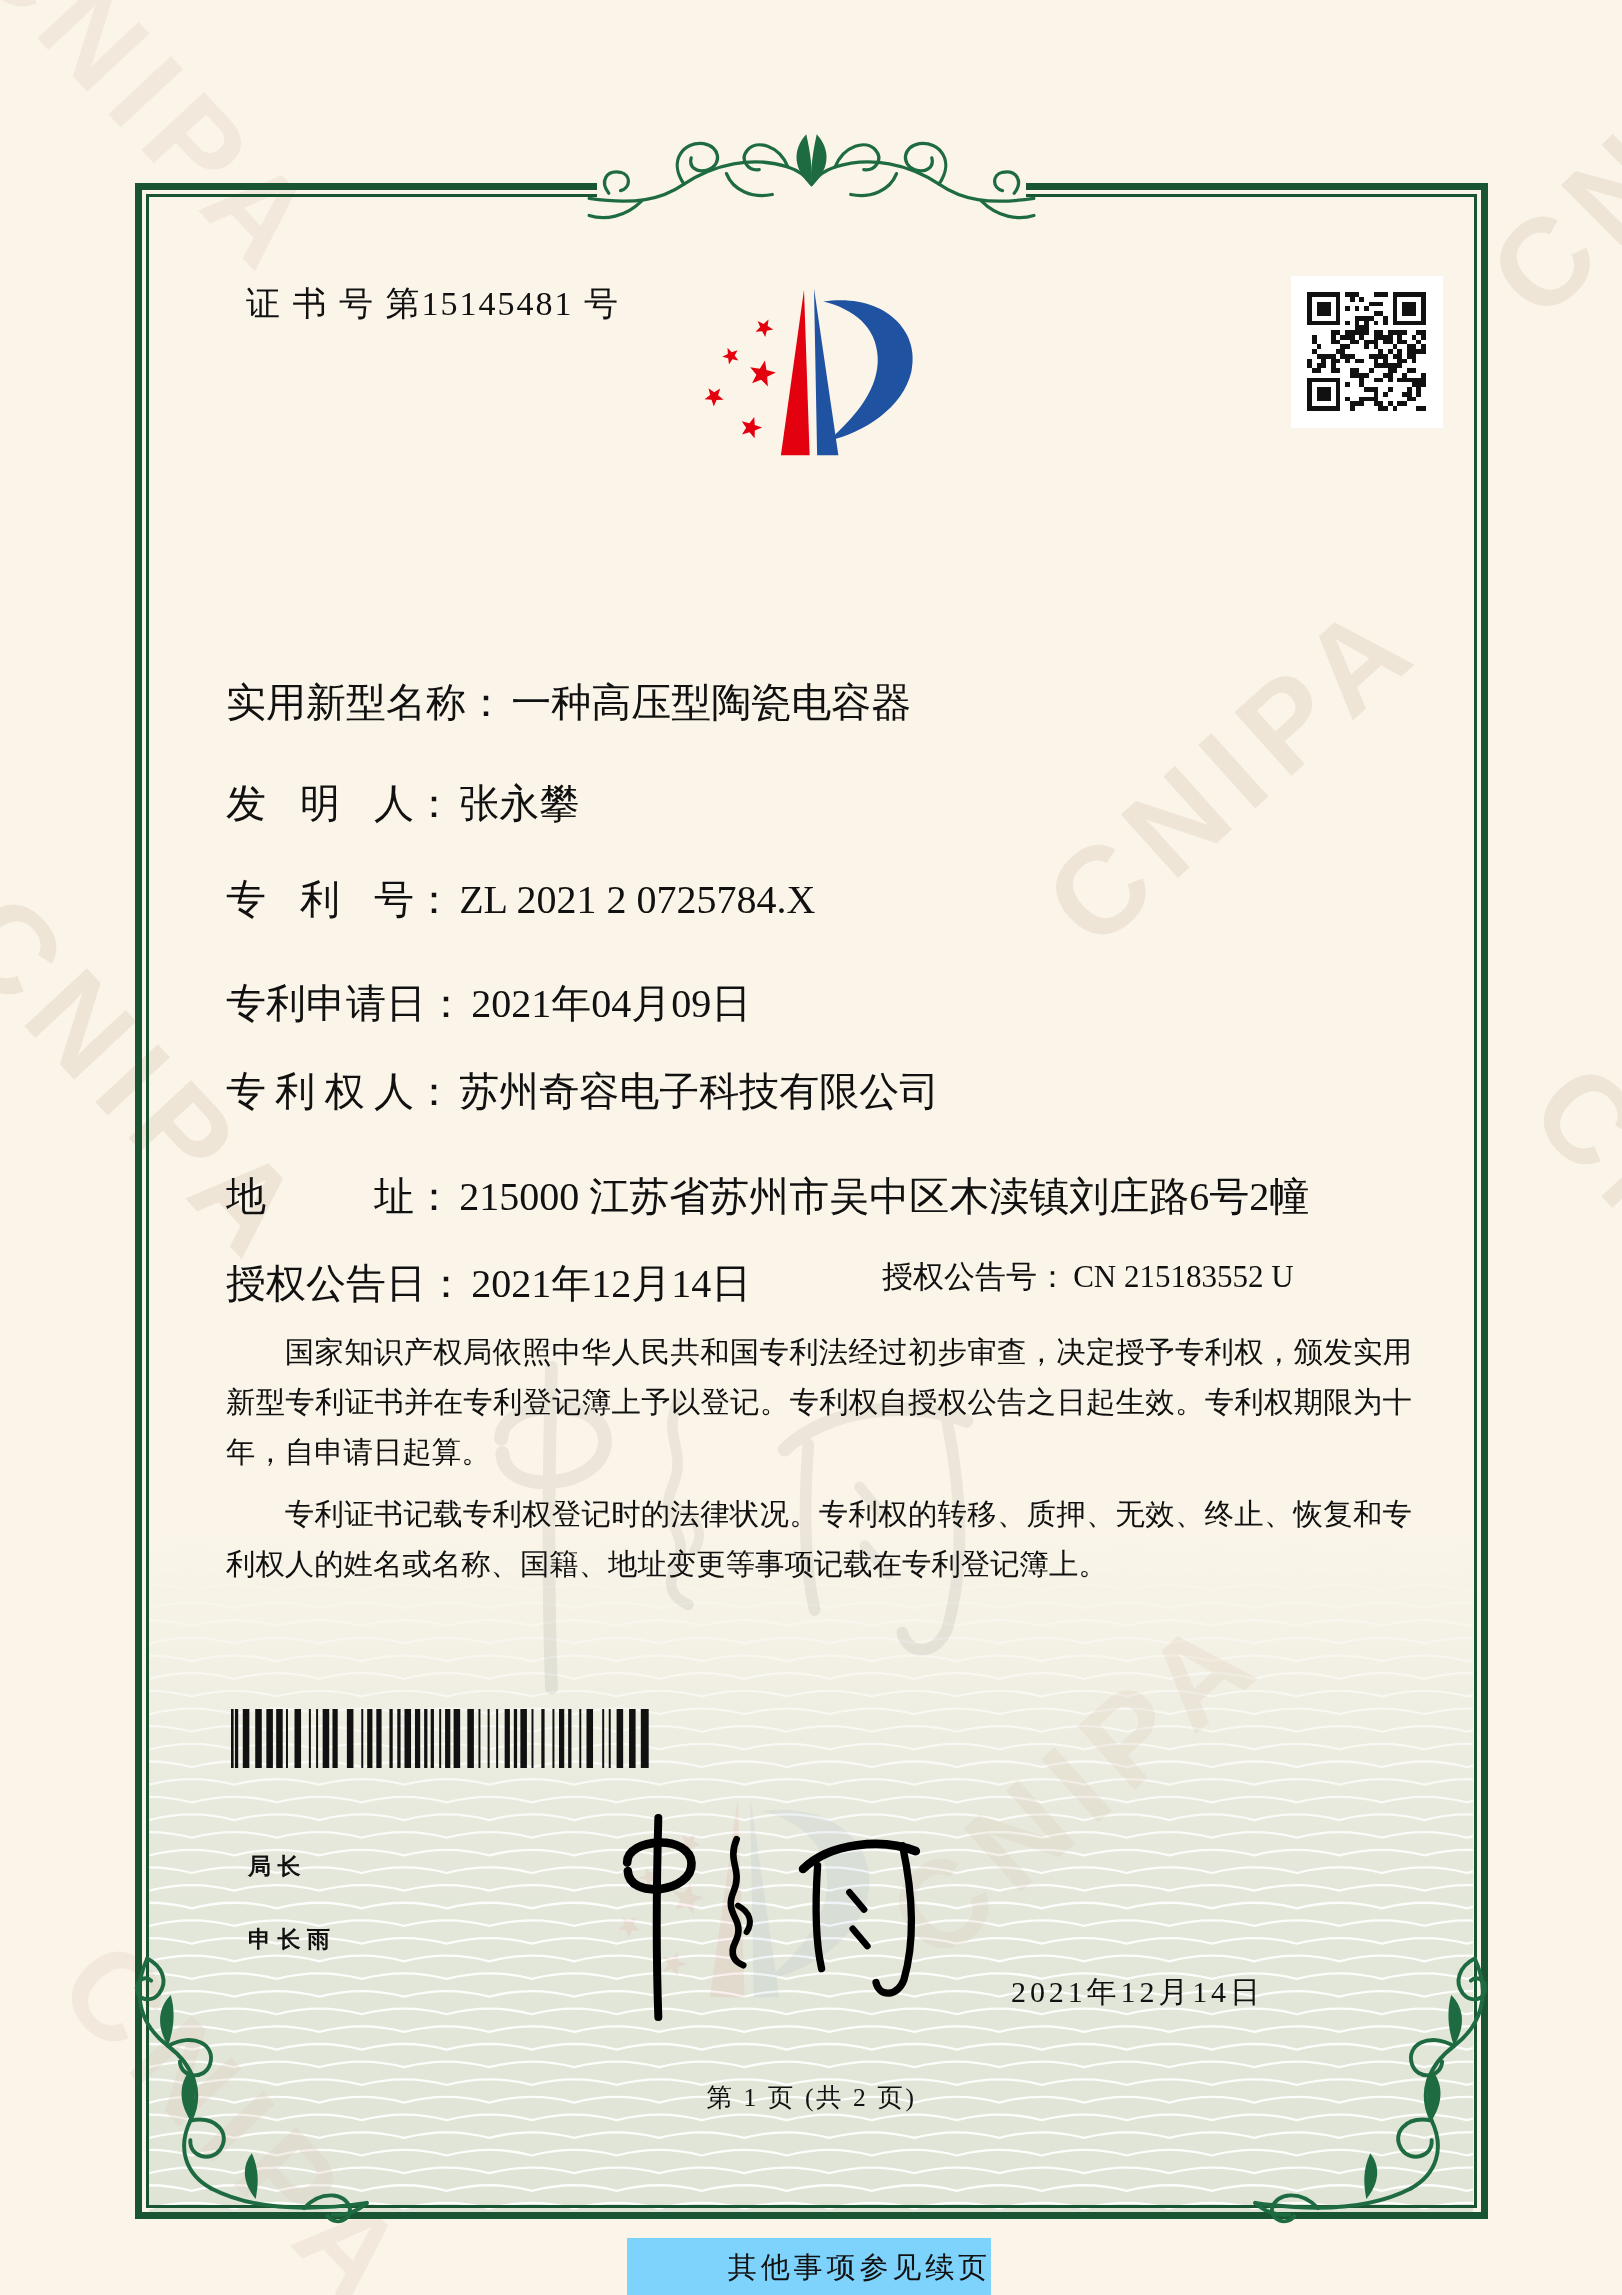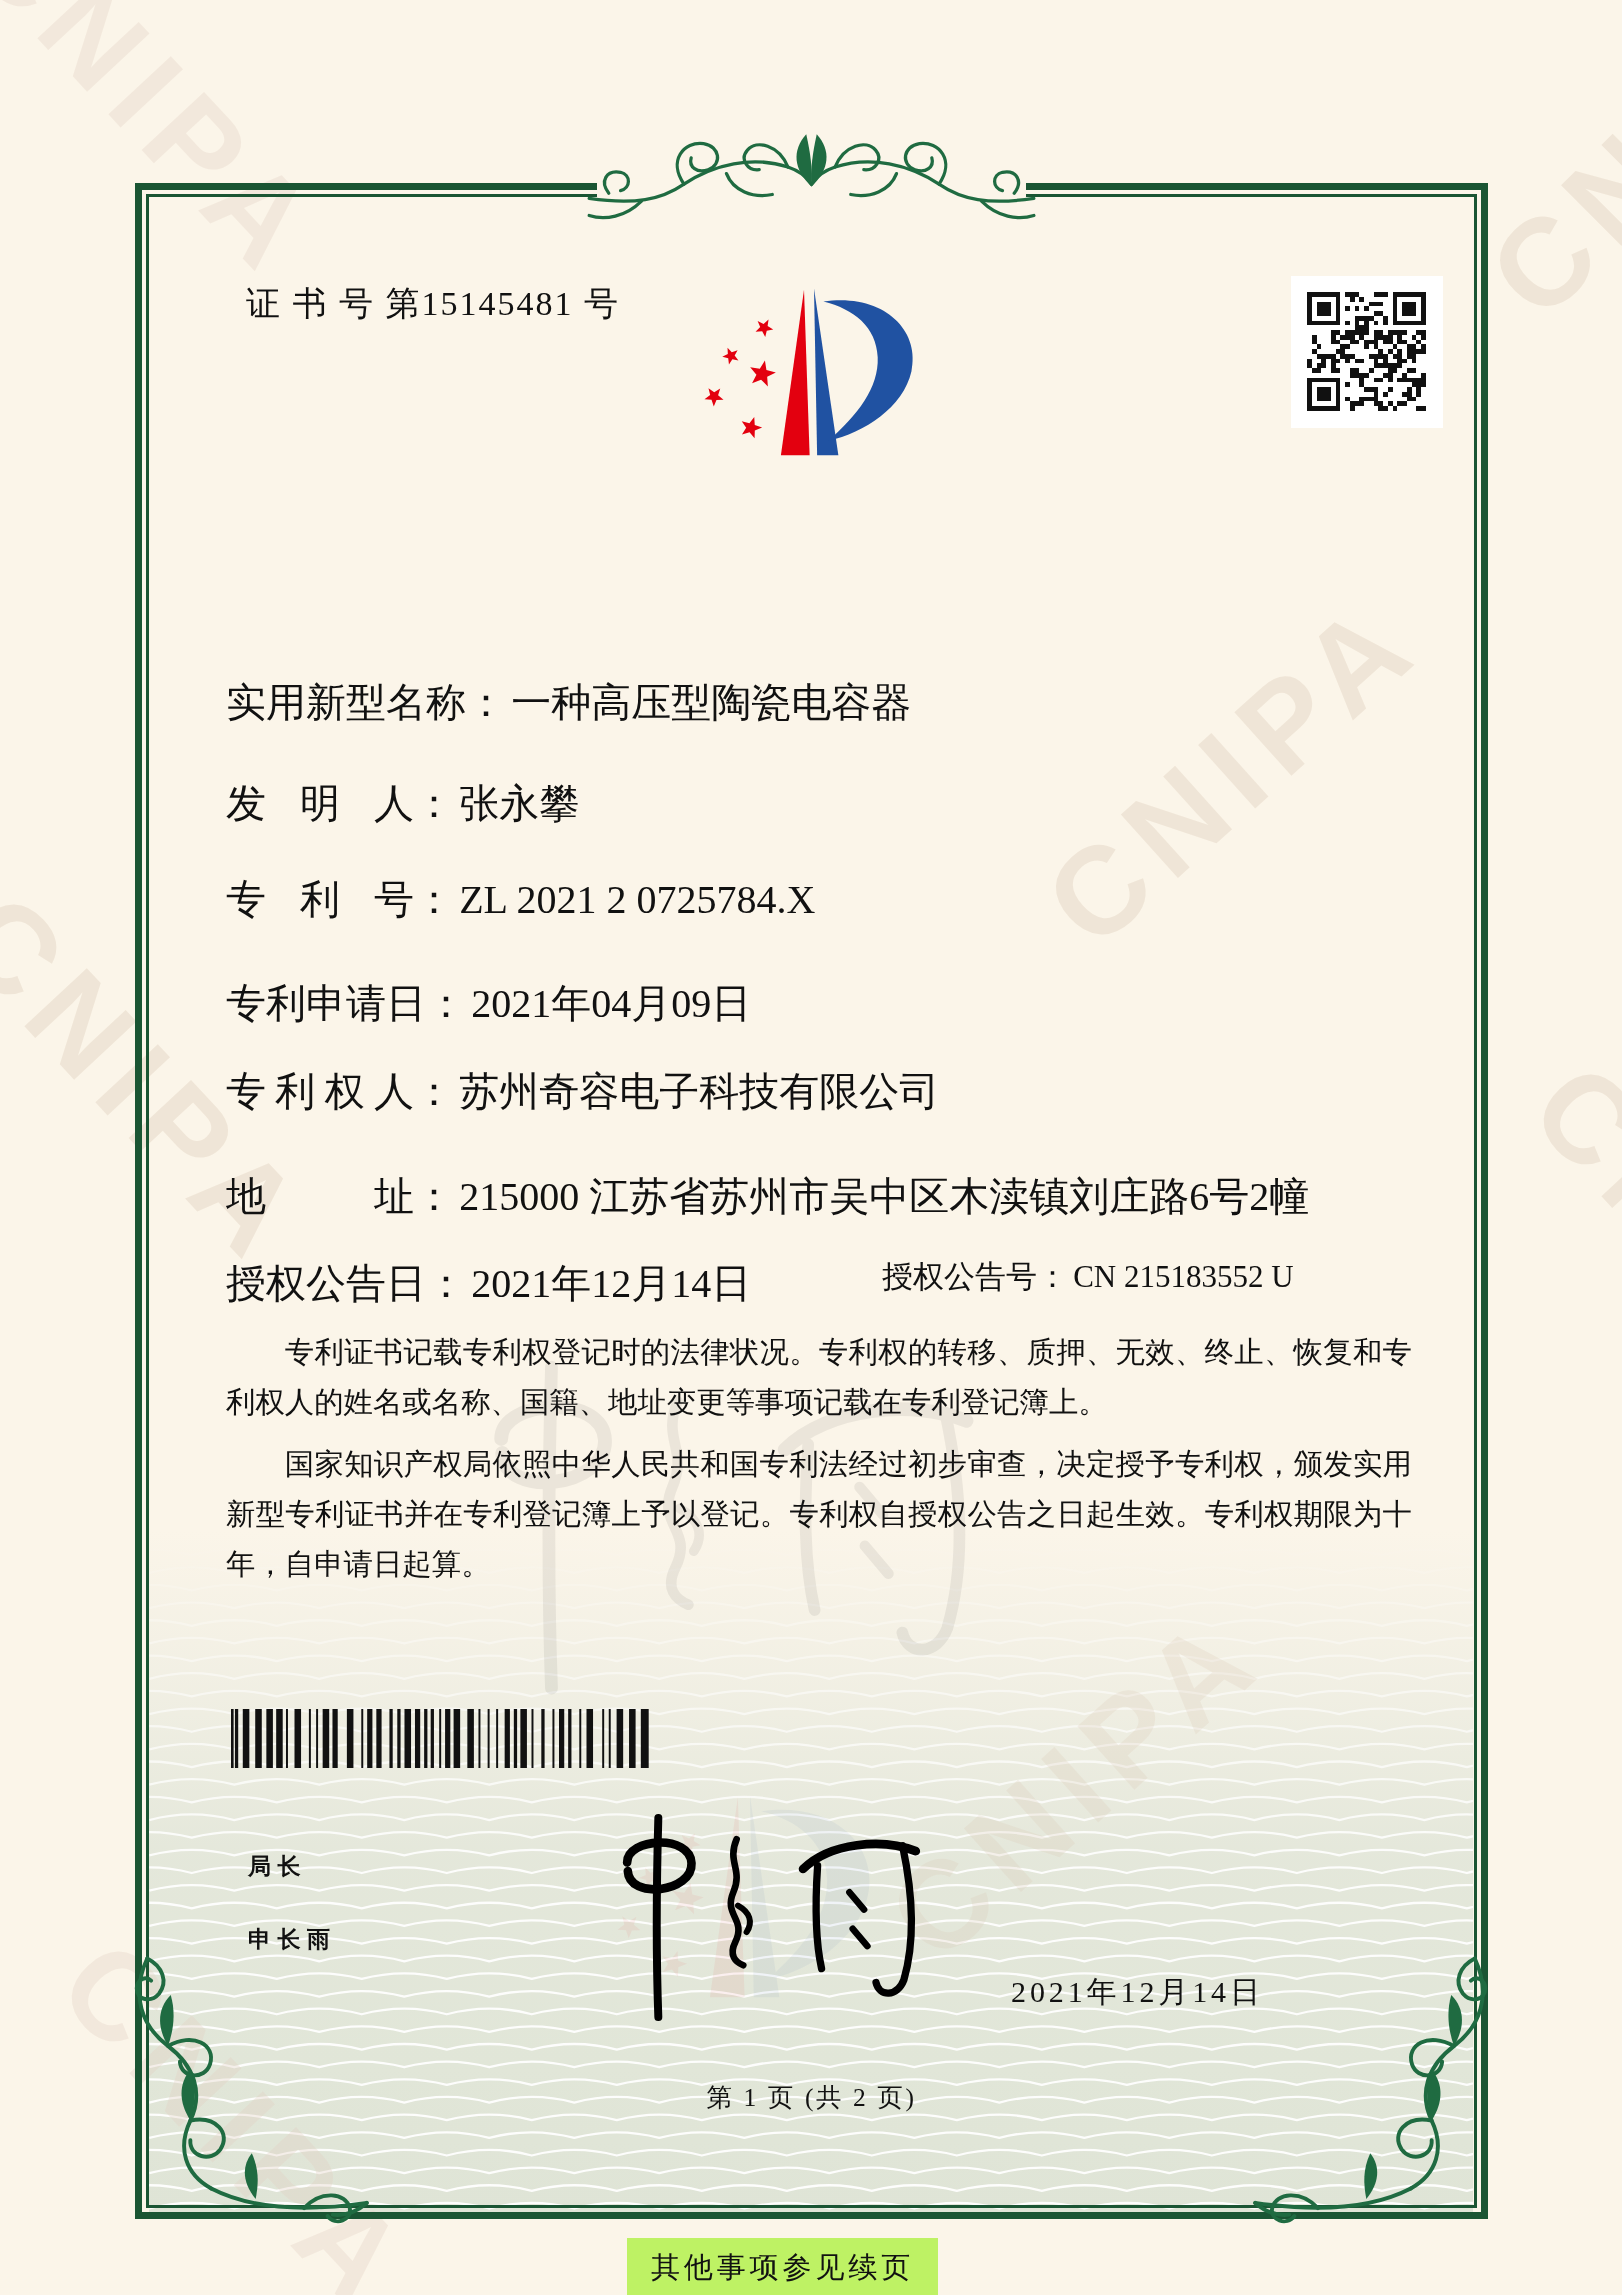--- a/index.html
+++ b/index.html
@@ -53,22 +53,22 @@
   .grant-no{left:838px; top:1256px; font-size:31px;margin-left:44px;}
   .body-text{
     position:absolute; left:226px; top:1327px; width:1186px;
     font-size:29.4px; line-height:50px; text-align:justify; white-space:normal;
   }
   .body-text p{margin:0 0 11.8px 0; text-indent:2em;}
   .signer{left:248px; font-size:23px; font-weight:600; letter-spacing:6.5px;}
   .sign-date{left:1011px; top:1972px; font-size:30px; letter-spacing:3.9px;}
   .page-info{left:0; right:0; top:2080px; text-align:center; font-size:25.5px; letter-spacing:2.6px;}
   .footer-note{
-    left:627px; top:2238px; width:311px; height:58px; line-height:58px;
-    background:#bef264; text-align:center; font-size:29px; letter-spacing:3.9px;
+    left:627px; top:2238px; width:364px; height:58px; line-height:58px;
+    background:#7dd3fc; text-align:right; font-size:29px; letter-spacing:3.9px;
   }
   .qr-box{
     position:absolute; left:1291px; top:276px; width:152px; height:152px; background:#fff;
   }
   .qr-box svg{position:absolute; left:16.4px; top:16.4px; width:119px; height:119px;}
   .barcode{position:absolute; left:231px; top:1709px; width:419px; height:59px;}
   .logo{position:absolute; left:681px; top:254px; width:281px; height:225px;}
   .signature{position:absolute; left:491px; top:1806px; width:478px; height:219px;}
   .sig-watermark{position:absolute; left:281px; top:1348px; width:772px; height:353px; opacity:.06;}
   .logo-watermark{position:absolute; left:589px; top:1754px; width:340px; height:272px; opacity:.05;}
@@ -511,22 +511,22 @@
     <span class="flabel spread">地址</span><span class="fcolon">：</span><span class="fvalue">215000 江苏省苏州市吴中区木渎镇刘庄路6号2幢</span>
   </div>
   <div class="abs frow" style="top:1256px;">
     <span class="flabel">授权公告日</span><span class="fcolon">：</span><span class="fvalue">2021年12月14日</span>
   </div>
   <div class="abs grant-no">
     <span class="flabel">授权公告号</span><span class="fcolon">：</span><span class="fvalue">CN 215183552 U</span>
   </div>
 
   <div class="body-text">
+    <p>国家知识产权局依照中华人民共和国专利法经过初步审查，决定授予专利权，颁发实用新型专利证书并在专利登记簿上予以登记。专利权自授权公告之日起生效。专利权期限为十年，自申请日起算。</p>
     <p>专利证书记载专利权登记时的法律状况。专利权的转移、质押、无效、终止、恢复和专利权人的姓名或名称、国籍、地址变更等事项记载在专利登记簿上。</p>
-    <p>国家知识产权局依照中华人民共和国专利法经过初步审查，决定授予专利权，颁发实用新型专利证书并在专利登记簿上予以登记。专利权自授权公告之日起生效。专利权期限为十年，自申请日起算。</p>
   </div>
 
   <svg class="barcode" id="barcode-svg" viewBox="0 0 640 90" preserveAspectRatio="none" xmlns="http://www.w3.org/2000/svg">
       <g fill="#111">
         <rect x="0" y="0" width="4" height="90"></rect>
         <rect x="6" y="0" width="5" height="90"></rect>
         <rect x="18" y="0" width="10" height="90"></rect>
         <rect x="37" y="0" width="10" height="90"></rect>
         <rect x="54" y="0" width="10" height="90"></rect>
         <rect x="69" y="0" width="10" height="90"></rect>

